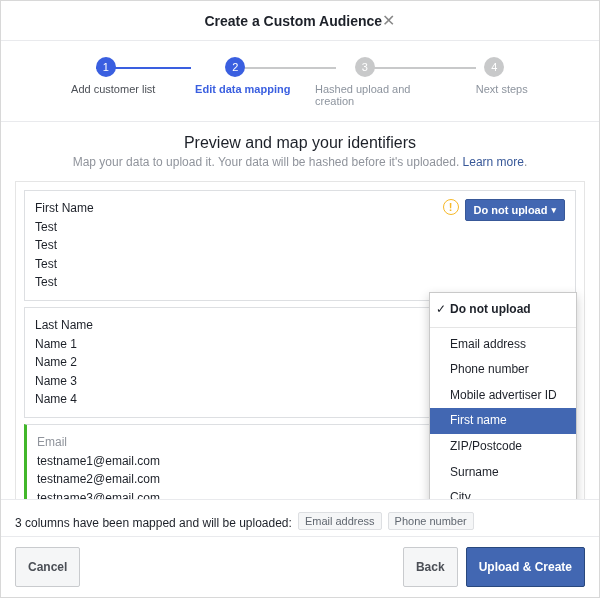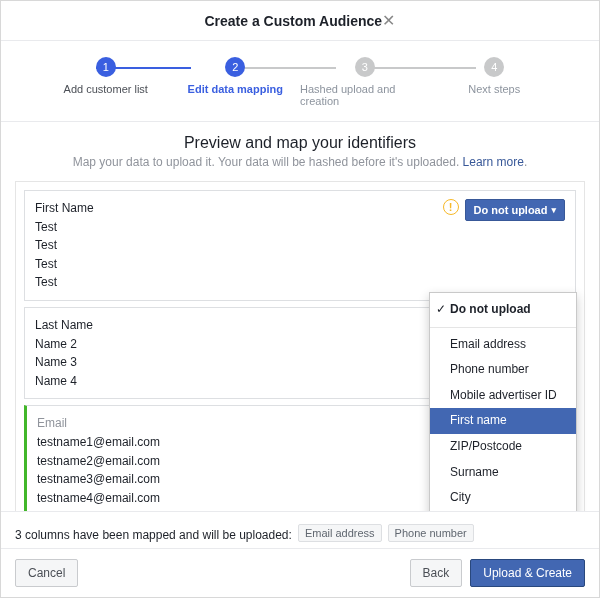--- a/index.html
+++ b/index.html
@@ -57,21 +57,21 @@
     background: #c8c9ca;
     color: #fff;
     display: flex;
     align-items: center;
     justify-content: center;
     font-size: 11px;
     margin-bottom: 6px;
   }
   .step.active .step-circle { background: #3a5fe0; }
   .step.current .step-circle { background: #3a5fe0; }
-  .step-label { font-size: 11px; color: #8d949e; }
+  .step-label { font-size: 11px; color: #8d949e; margin-left: 15px; }
   .step.active .step-label { color: #4b4f56; }
   .step.current .step-label { color: #3a5fe0; font-weight: bold; }
   .step-line {
     position: absolute;
     top: 26px;
     height: 2px;
     background: #c8c9ca;
     z-index: 0;
   }
   .step-line.line1 { left: 95px; width: 95px; background: #3a5fe0; }
@@ -196,22 +196,22 @@
 
   .modal-footer {
     display: flex;
     justify-content: space-between;
     align-items: center;
     padding: 10px 14px;
     border-top: 1px solid #e9eaed;
   }
   .btn {
     font-size: 12px;
-    font-weight: normal;
-    padding: 6px 12px;
+    font-weight: bold;
+    padding: 12px 12px;
     border-radius: 2px;
     cursor: pointer;
   }
   .btn-default {
     background: #f5f6f7;
     border: 1px solid #c9cbce;
     color: #4b4f56;
   }
   .btn-primary {
     background: #4267b2;
@@ -276,20 +276,21 @@
           <button class="action-btn">
             <span>Do not upload</span>
             <span class="caret-down">▾</span>
           </button>
         </div>
       </div>
 
       <div class="card">
         <div class="card-left">
           <div class="header unmapped">Last Name</div>
+          <div>Name 1</div>
           <div>Name 2</div>
           <div>Name 3</div>
           <div>Name 4</div>
         </div>
         <div class="card-right">
           <span class="status-icon">!</span>
         </div>
       </div>
 
       <div class="card mapped">

